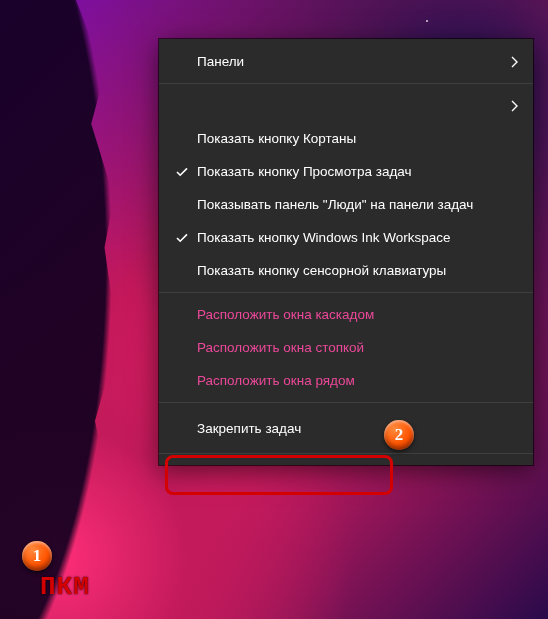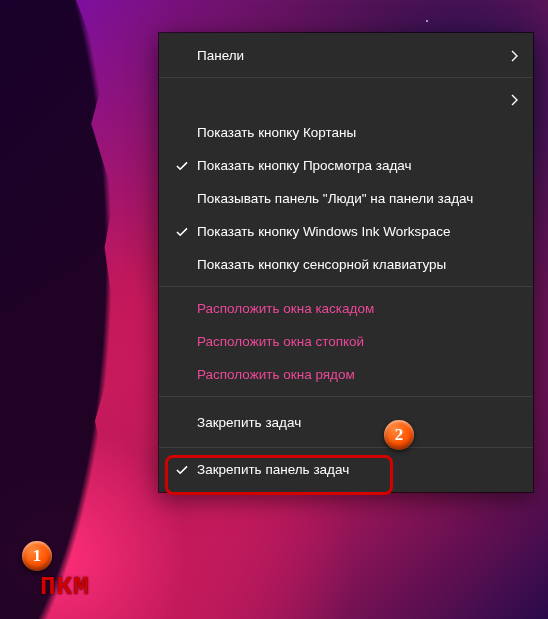--- a/index.html
+++ b/index.html
@@ -22,21 +22,21 @@
     background: radial-gradient(ellipse 320px 800px at -80px 260px, #120020 58%, rgba(0,0,0,0) 60%);
     clip-path: polygon(0 0, 40% 0, 55% 12%, 48% 20%, 60% 32%, 55% 40%, 62% 55%, 50% 68%, 58% 80%, 40% 100%, 0 100%);
     opacity: .92;
   }
   .stars { position:absolute; inset:0; }
   .stars span{position:absolute;width:2px;height:2px;background:#fff;border-radius:50%;opacity:.8}
 
   
   .ctx {
     position: absolute;
-    left: 159px; top: 33px;
+    left: 159px; top: 39px;
     width: 374px;
     background: #2b2b2b;
     color: #fff;
     font-size: 13.5px;
     box-shadow: 0 6px 24px rgba(0,0,0,.55), 0 0 0 1px rgba(0,0,0,.6);
     padding: 6px 0;
   }
   .mi {
     display: flex; align-items: center;
     height: 33px;
@@ -168,28 +168,20 @@
 
     <div class="sep"></div>
 
     <div class="mi" style="height:40px">
       <span class="gutter"></span>
       <span class="lbl">Закрепить задач</span>
     </div>
 
     <div class="sep"></div>
 
-    <div class="mi">
-      <span class="gutter check">
-        <svg width="14" height="14" viewBox="0 0 14 14">
-            <path d="M2 7l3.2 3.2L12 3.4" stroke="#fff" stroke-width="1.6" fill="none"></path>
-          </svg>
-      </span>
-      <span class="lbl">Закрепить панель задач</span>
-    </div>
 
   </div>
 
   <div class="hl" style="left:165px; top:455px; width:228px; height:40px;"></div>
 
   <div class="badge" style="left:384px; top:420px;">
     <span>2</span>
   </div>
 
   <div class="badge" style="left:22px; top:541px;">

